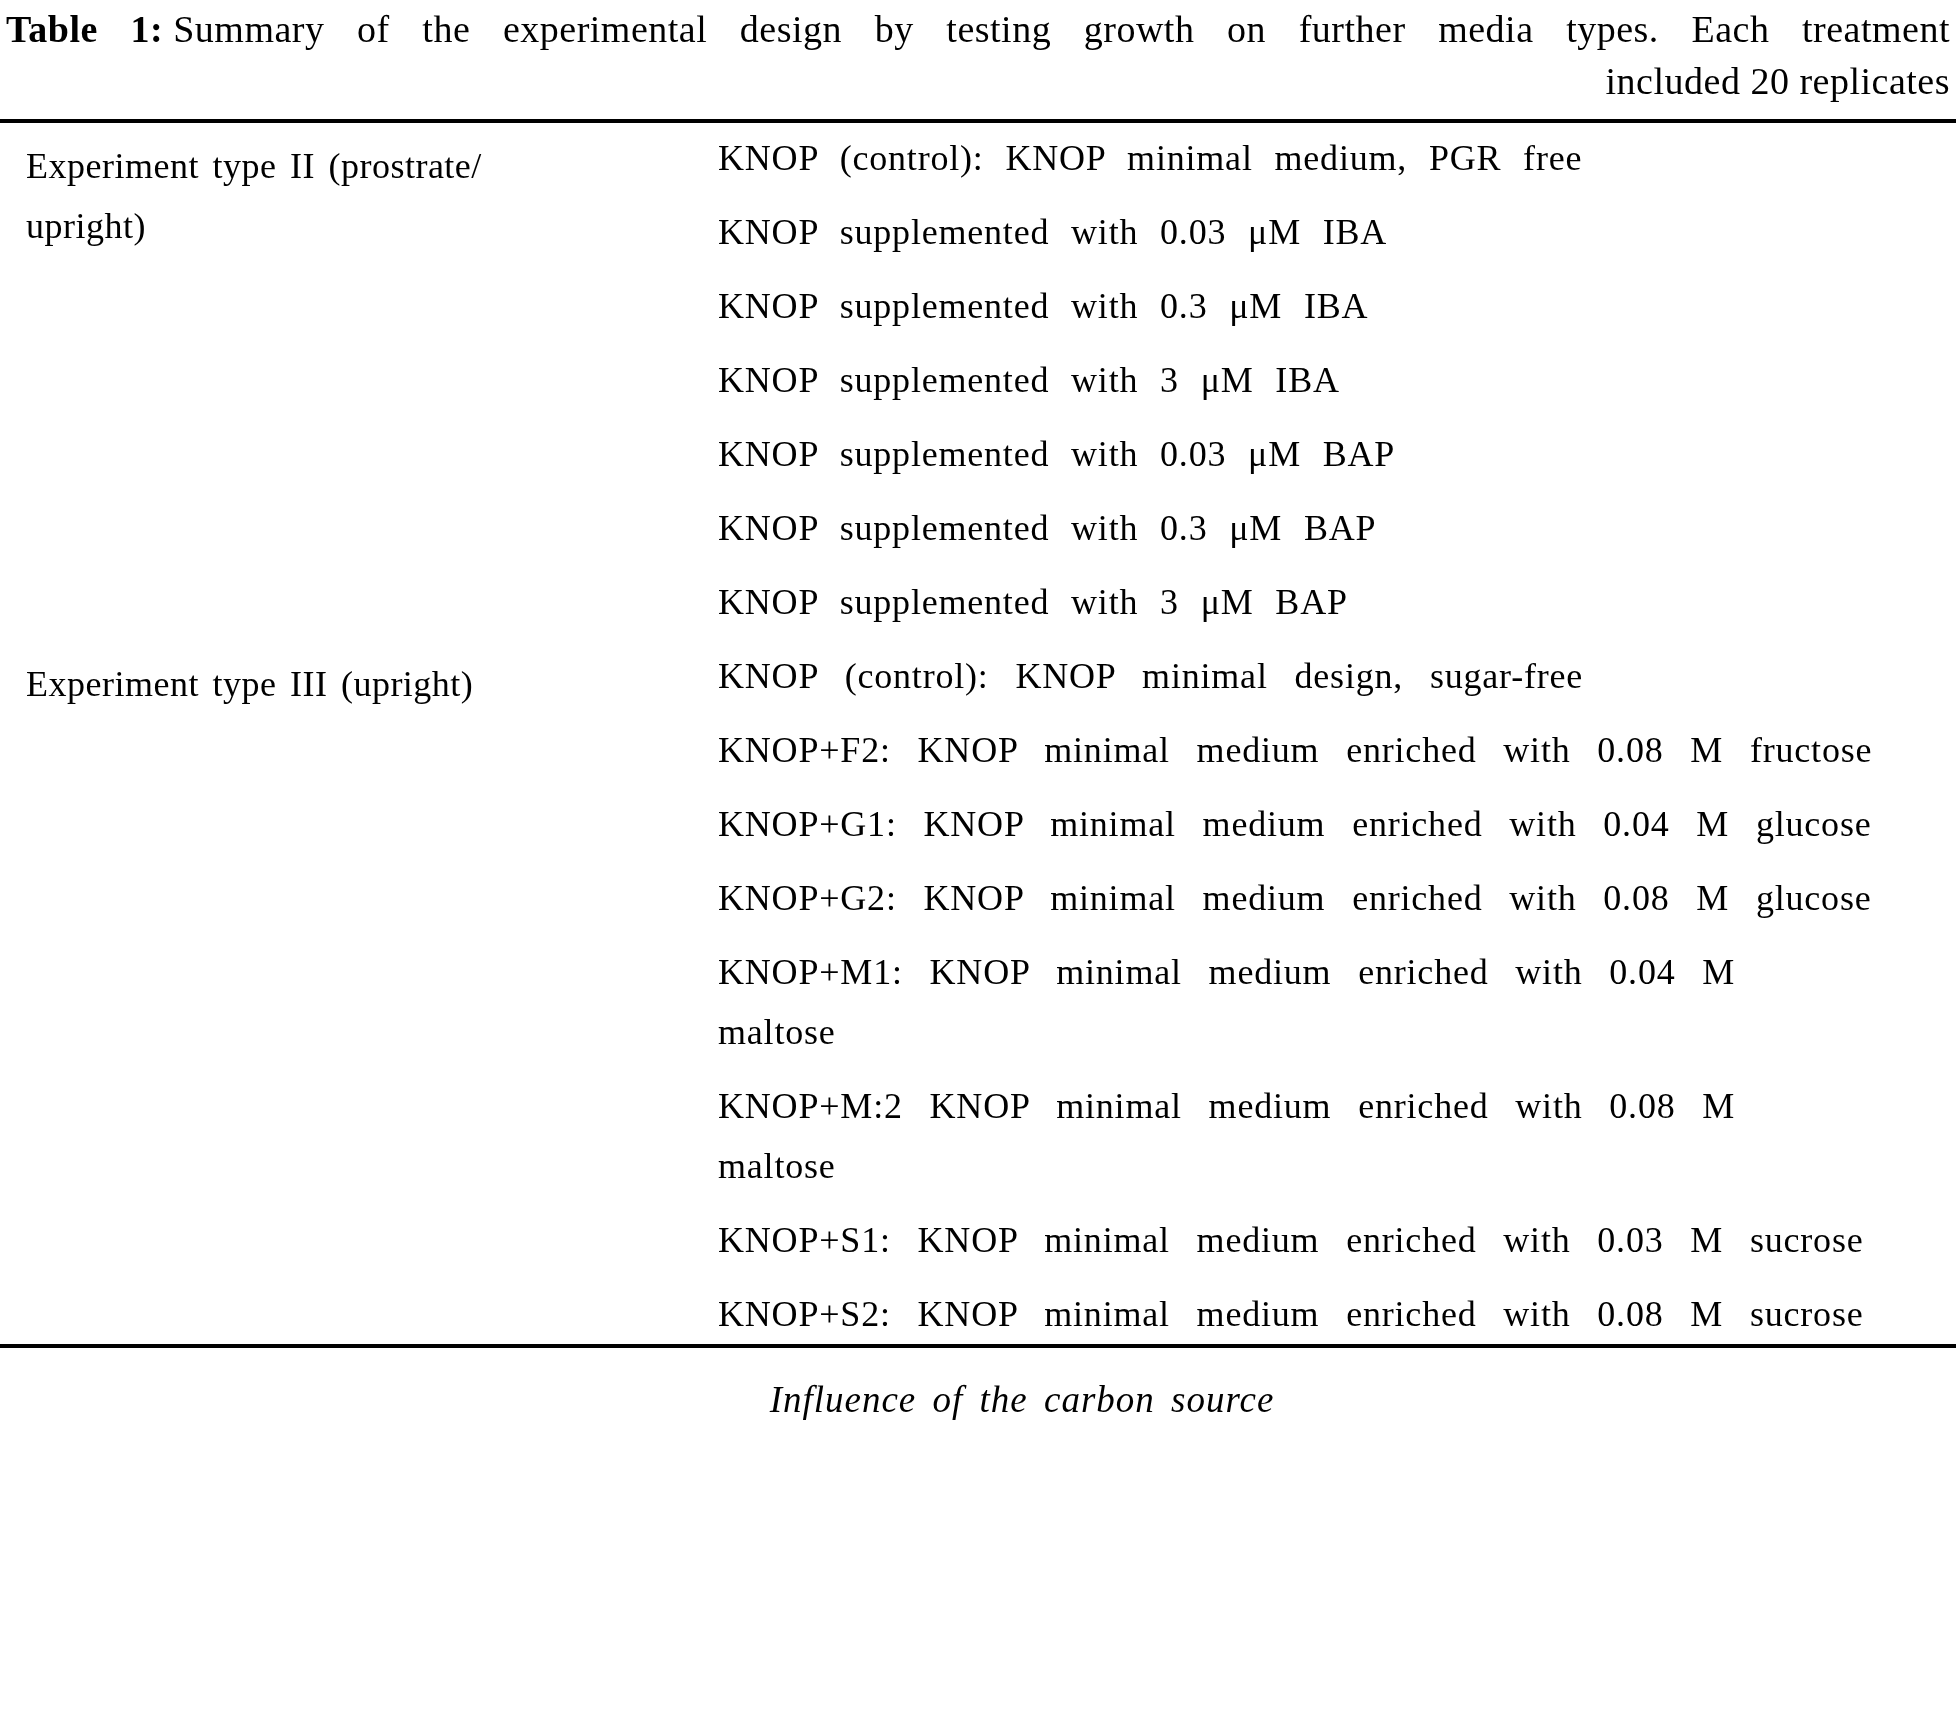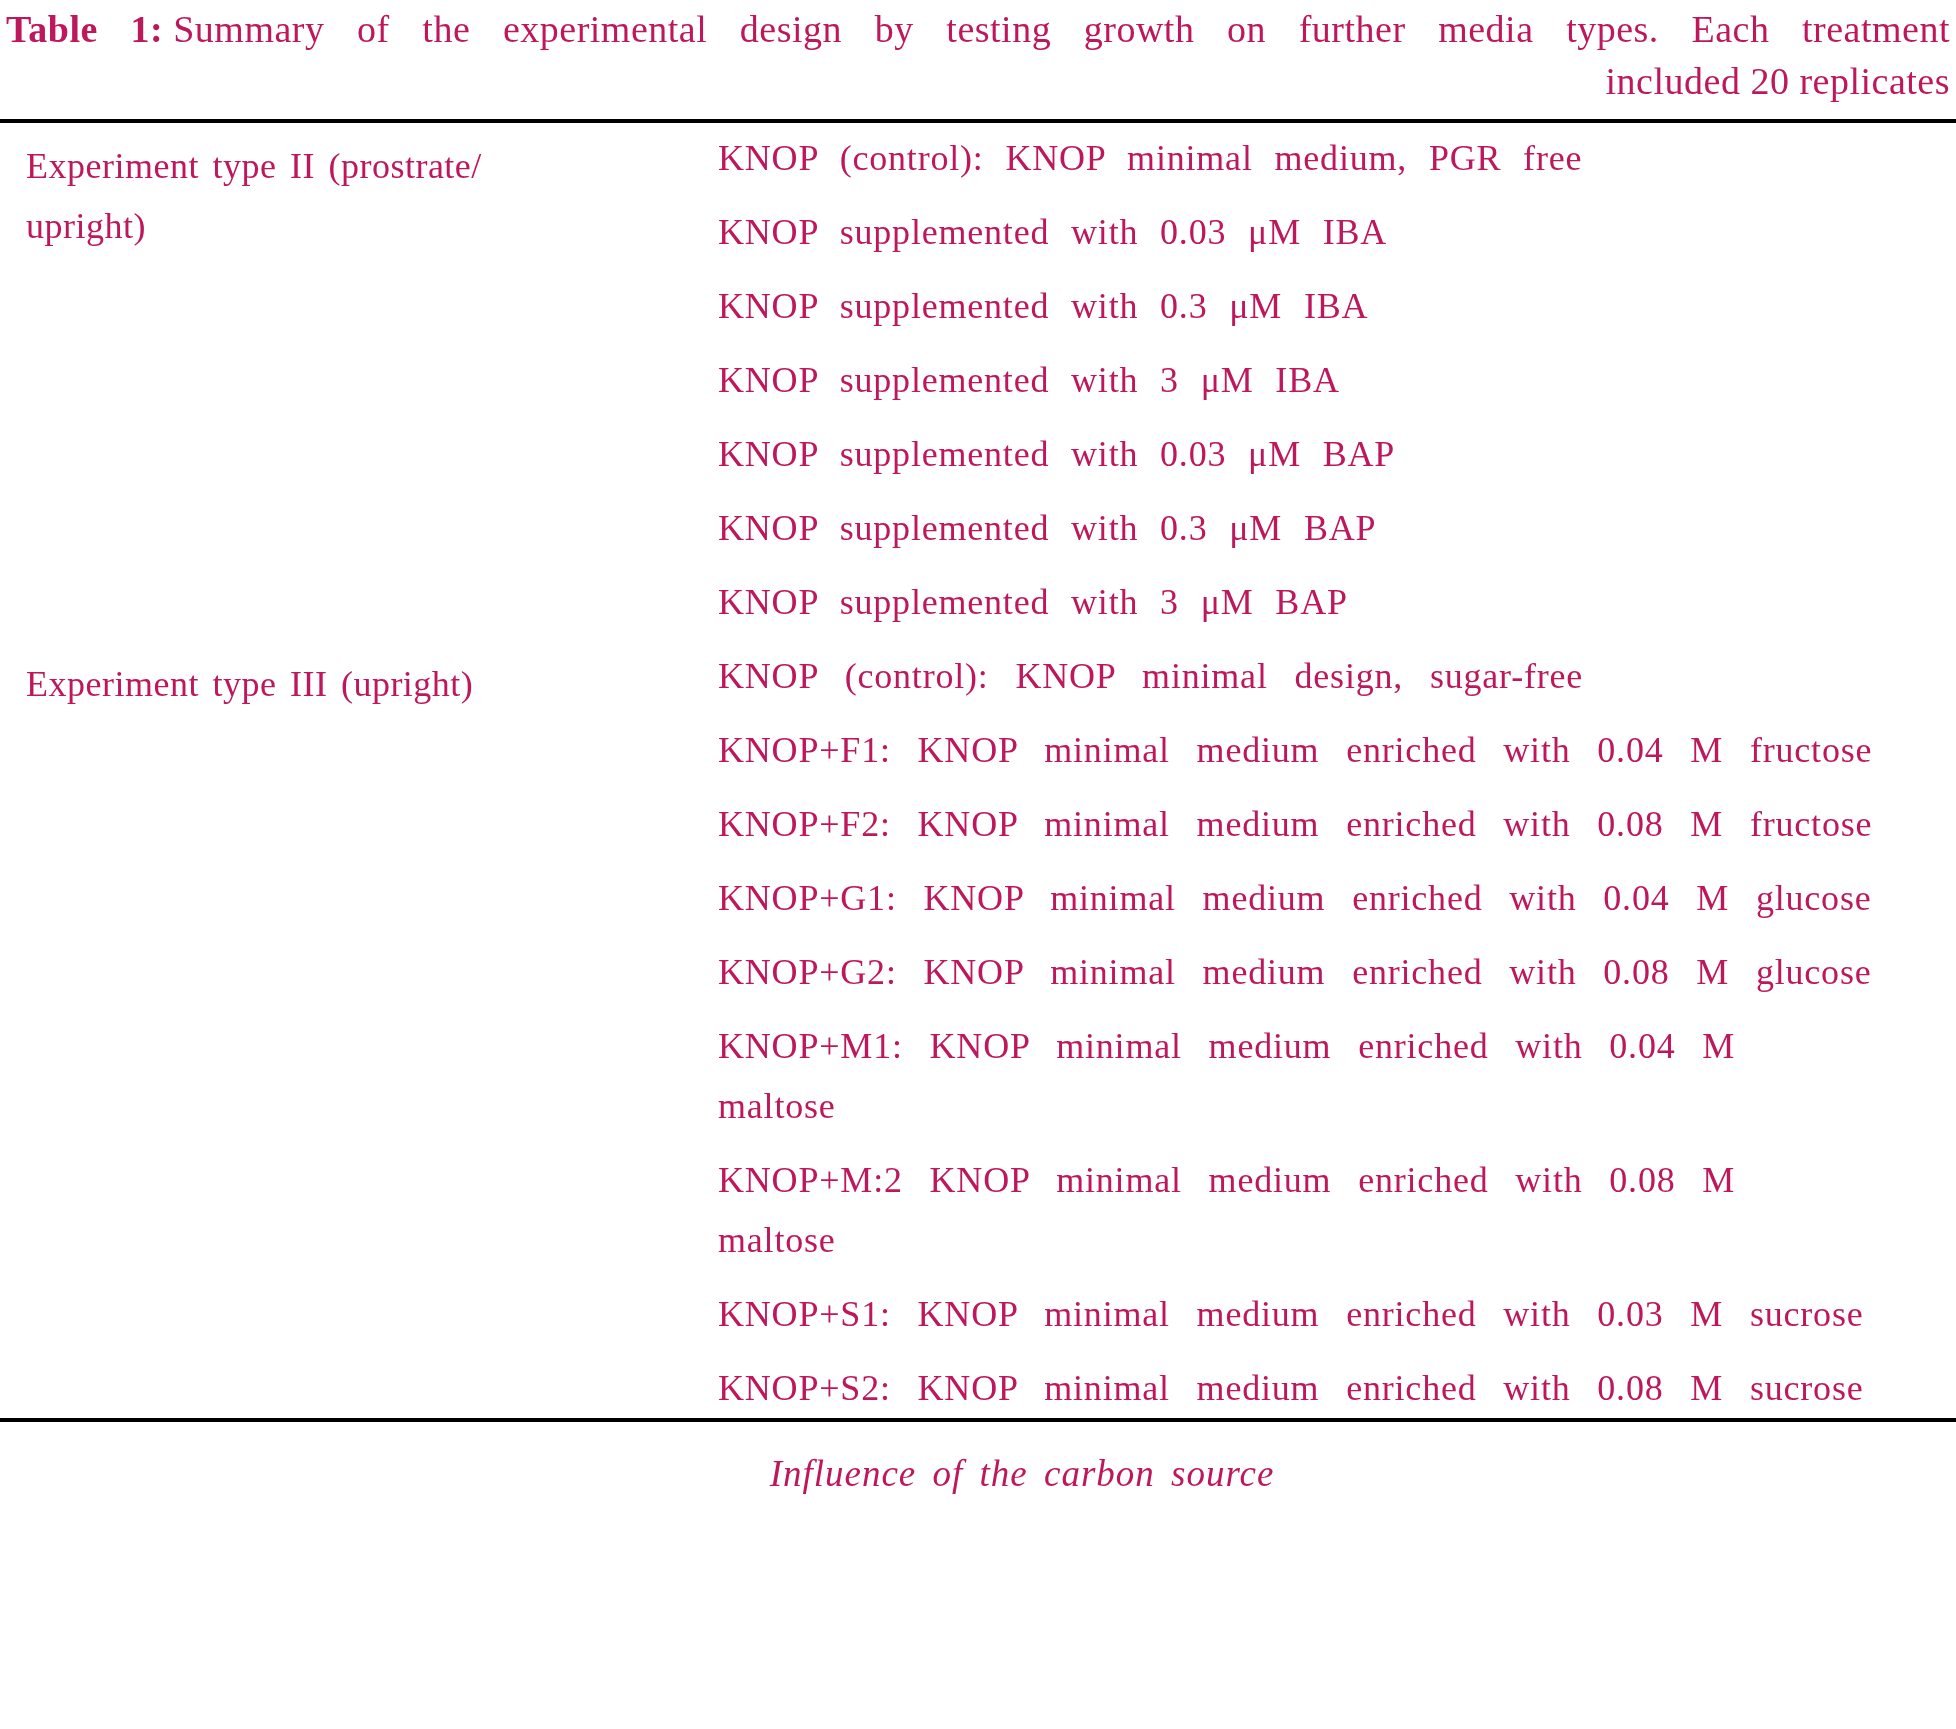--- a/index.html
+++ b/index.html
@@ -1,21 +1,21 @@
 <!DOCTYPE html>
 <html><head>
 <meta charset="utf-8">
 <style>
   html, body { margin: 0; padding: 0; background: #ffffff; }
   .page {
     position: relative;
     width: 1956px;
     height: 1729px;
     background: #ffffff;
-    color: #be185d;
+    color: #000000;
     font-family: "Liberation Serif", serif;
     overflow: hidden;
     box-sizing: border-box;
   }
   
   .caption {
     padding: 3px 6px 0 6px;
     font-size: 38px;
     line-height: 52px;
     letter-spacing: 0.5px;
@@ -97,21 +97,20 @@
           <div class="entry">KNOP supplemented with 3 μM IBA</div>
           <div class="entry">KNOP supplemented with 0.03 μM BAP</div>
           <div class="entry">KNOP supplemented with 0.3 μM BAP</div>
           <div class="entry">KNOP supplemented with 3 μM BAP</div>
         </div>
       </div>
       <div class="group ws-wide">
         <div class="group-label">Experiment type III (upright)</div>
         <div class="entries">
           <div class="entry">KNOP (control): KNOP minimal design, sugar-free</div>
-          <div class="entry">KNOP+F1: KNOP minimal medium enriched with 0.04 M fructose</div>
           <div class="entry">KNOP+F2: KNOP minimal medium enriched with 0.08 M fructose</div>
           <div class="entry">KNOP+G1: KNOP minimal medium enriched with 0.04 M glucose</div>
           <div class="entry">KNOP+G2: KNOP minimal medium enriched with 0.08 M glucose</div>
           <div class="entry">KNOP+M1: KNOP minimal medium enriched with 0.04 M
 maltose</div>
           <div class="entry">KNOP+M:2 KNOP minimal medium enriched with 0.08 M
 maltose</div>
           <div class="entry">KNOP+S1: KNOP minimal medium enriched with 0.03 M sucrose</div>
           <div class="entry">KNOP+S2: KNOP minimal medium enriched with 0.08 M sucrose</div>
         </div>

